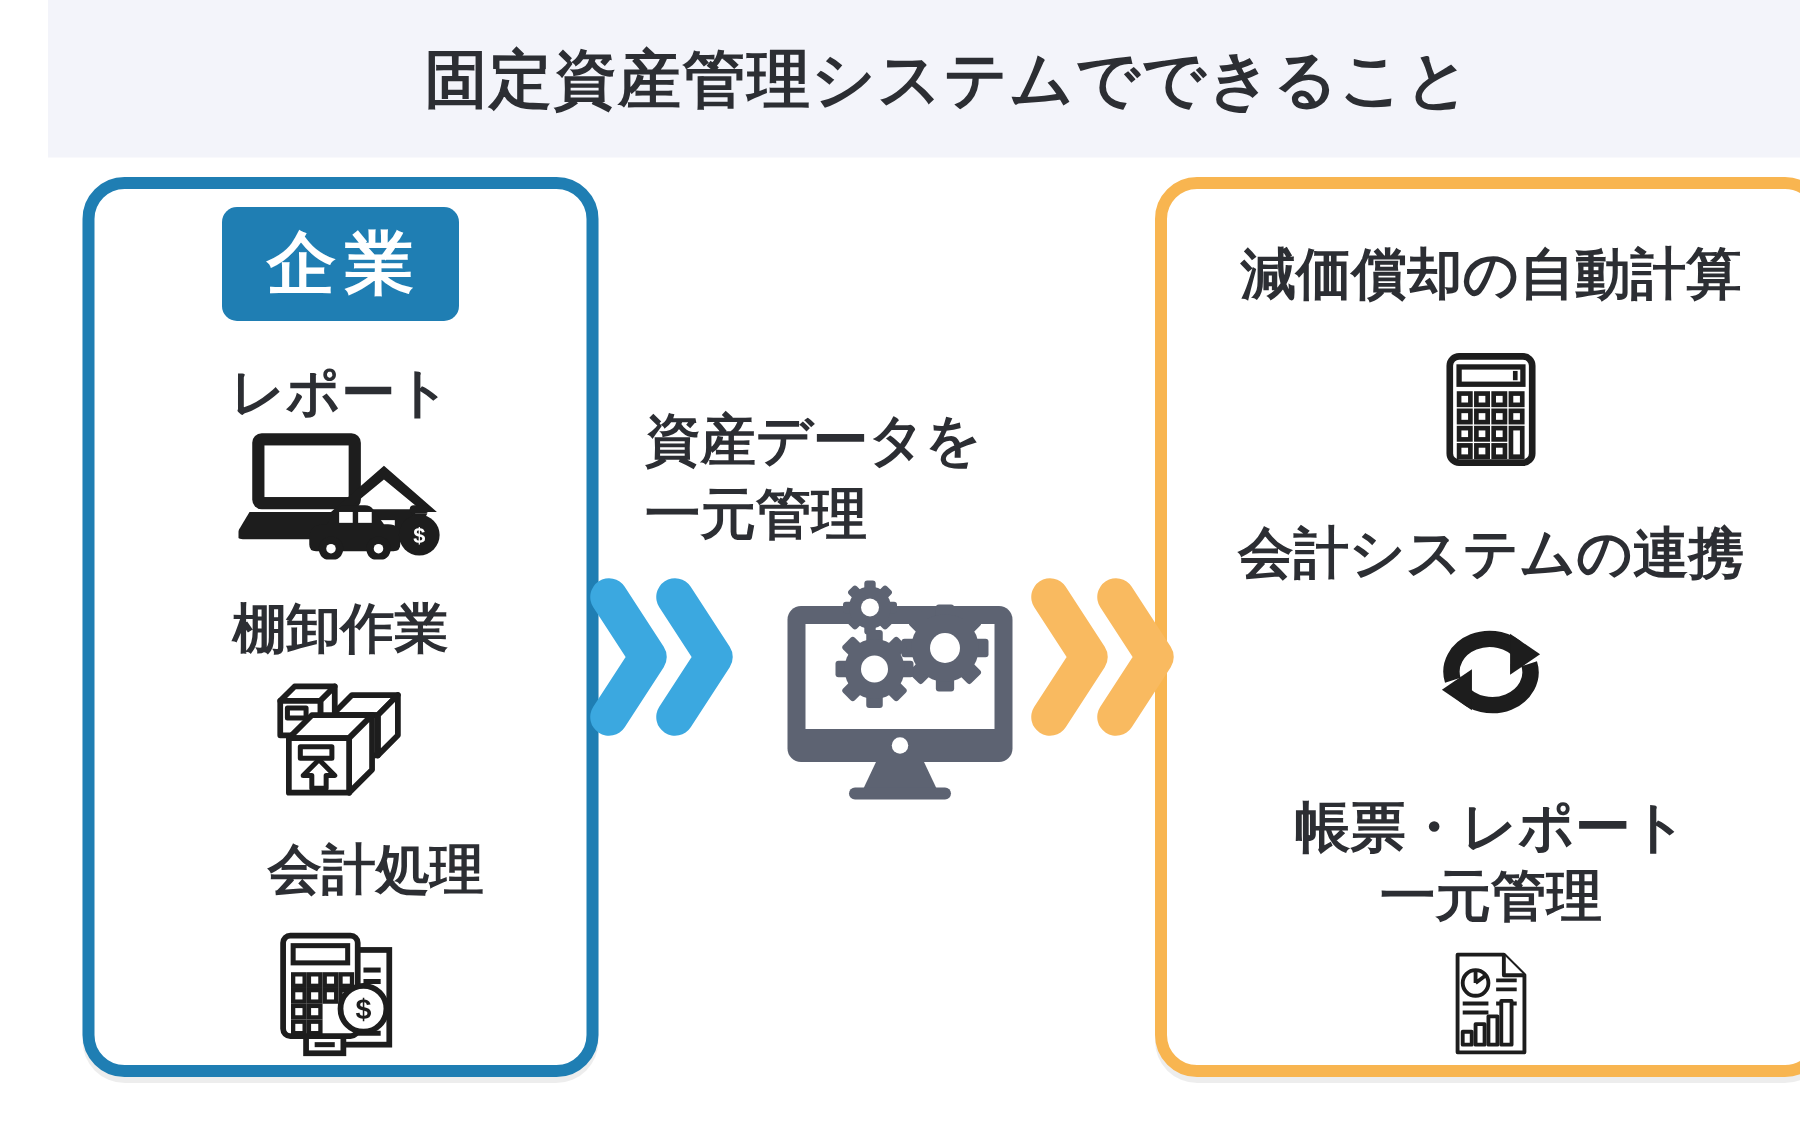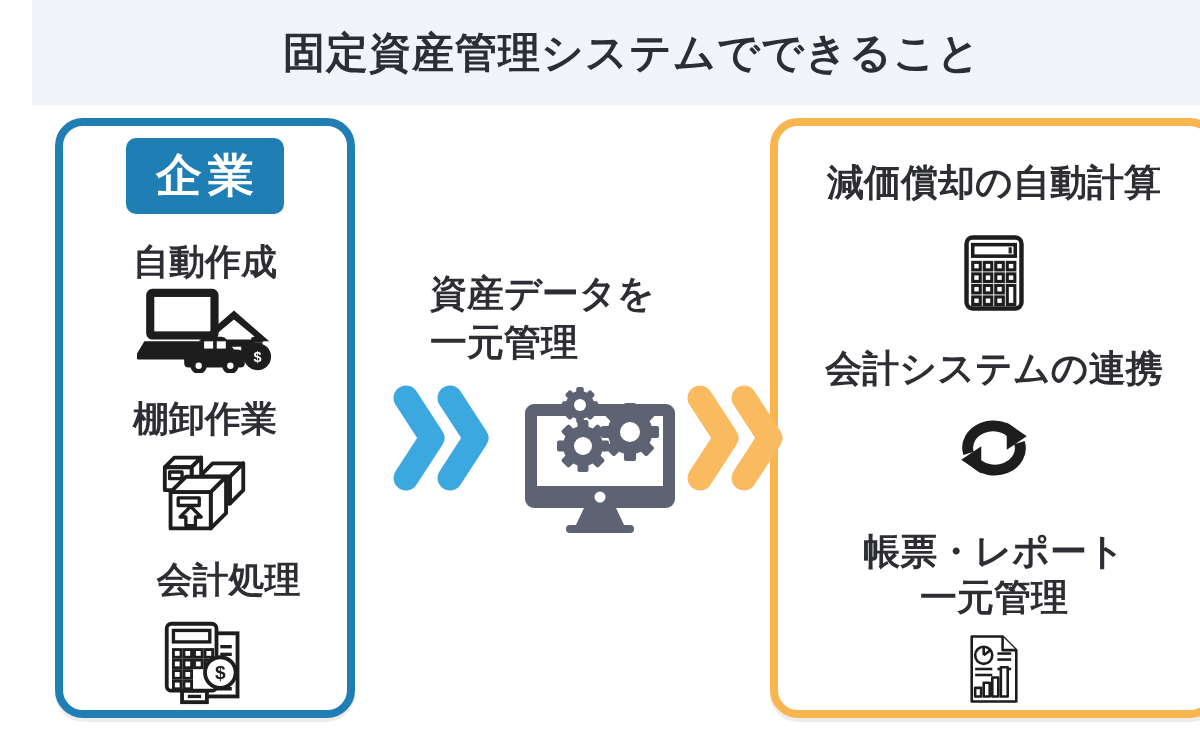--- a/index.html
+++ b/index.html
@@ -17,21 +17,21 @@
   .band{
     position:absolute;left:0;top:0;width:1200px;height:105px;
     background:var(--band_bg);display:flex;align-items:center;justify-content:center;margin-left:32px;
   }
   .title{font-size:42px;font-weight:800;color:var(--text_dark);letter-spacing:1px;}
   .panel{
     position:absolute;top:118px;height:600px;background:#fff;border-radius:28px;
     display:flex;flex-direction:column;align-items:center;z-index:1;
     box-shadow:0 4px 0 rgba(0,0,0,0.07);
   }
-  .panel-left{left:55px;width:300px;border:8px solid var(--brand_blue);}
+  .panel-left{left:55px;width:344px;border:8px solid var(--brand_blue);}
   .panel-right{left:770px;width:448px;border:8px solid var(--brand_orange);}
   .badge{
     margin-top:12px;width:158px;height:76px;background:var(--brand_blue);
     border-radius:10px;color:#fff;font-size:46px;font-weight:800;letter-spacing:6px;
     display:flex;align-items:center;justify-content:center;padding-left:6px;
   }
   .item-label{font-size:36px;font-weight:800;color:var(--text_dark);line-height:1.2;}
   .r-label{font-size:37px;font-weight:800;color:var(--text_dark);line-height:1.25;text-align:center;}
   .lp-label1{margin-top:26px;} .lp-icon1{margin-top:4px;}
   .lp-label2{margin-top:24px;} .lp-icon2{margin-top:10px;}
@@ -57,21 +57,21 @@
 
 <div class="canvas">
 
   <div class="band">
     <div class="title">固定資産管理システムでできること</div>
   </div>
 
   <div class="panel panel-left">
     <div class="badge">企業</div>
 
-    <div class="item-label lp-label1">自動作成</div>
+    <div class="item-label lp-label1">レポート</div>
     <span class="ink lp-icon1">
       <svg width="136" height="86" viewBox="0 0 150 95" fill="currentColor" aria-hidden="true">
 
         <rect x="10" y="2" width="80" height="56" rx="7"></rect>
         <rect x="19" y="11" width="62" height="38" fill="#fff"></rect>
         <path d="M8,60 H92 L101,75 q2,5 -4,5 H3 q-6,0 -4,-5 Z"></path>
 
         <path d="M68,60 L107,26 L146,60 L136,60 L107,36 L78,60 Z"></path>
         <rect x="84" y="58" width="46" height="24"></rect>
         <rect x="99" y="66" width="16" height="16" fill="#fff"></rect>

